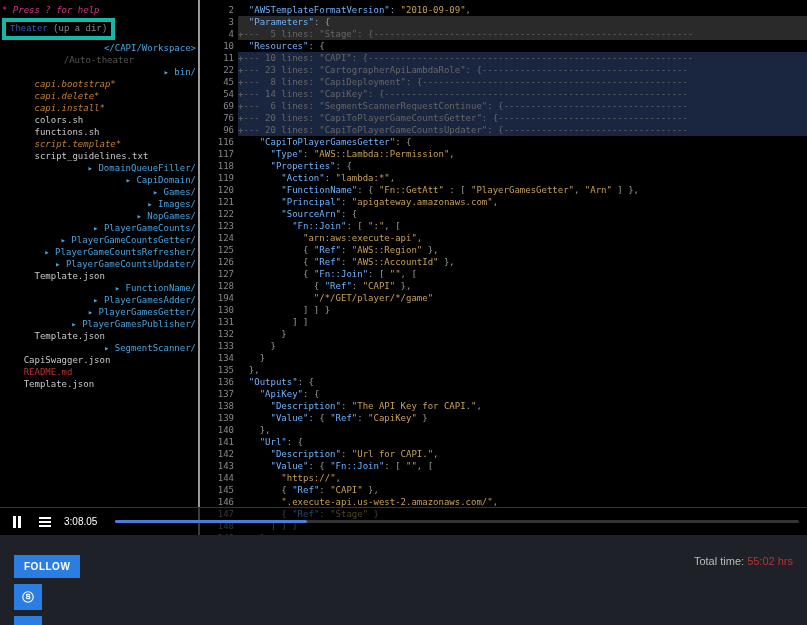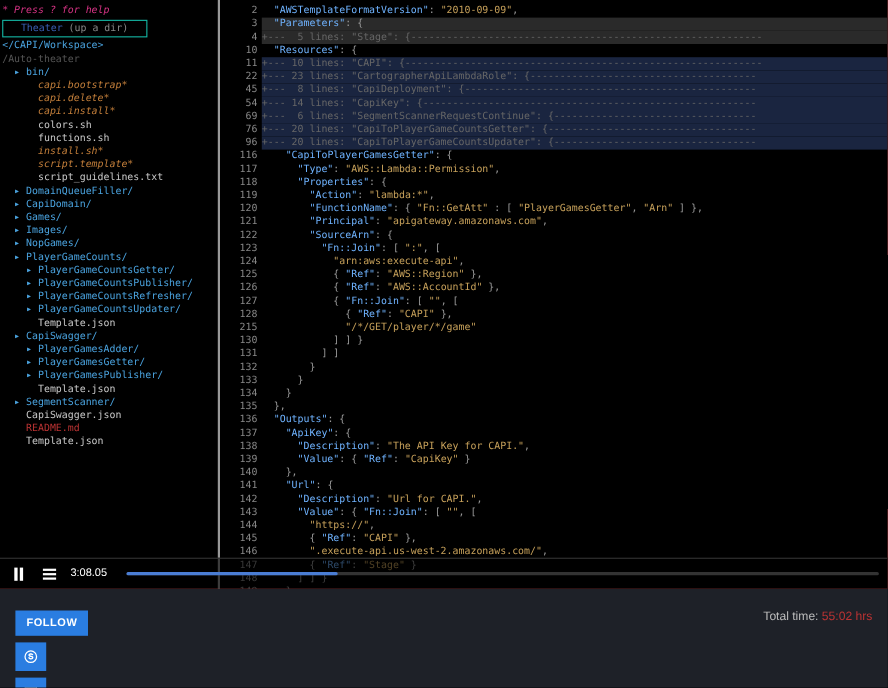--- a/index.html
+++ b/index.html
@@ -1,26 +1,26 @@
 <!DOCTYPE html>
 <html><head>
 <meta charset="utf-8">
 <style>
   * { margin:0; padding:0; box-sizing:border-box; }
   body { font-family: monospace; background:#1e2128; color:#ccc; font-size:10px; width:807px; height:625px; overflow:hidden; }
-  .player { width:100%; height:535px; background:#ef4444; position:relative; display:flex; }
+  .player { width:100%; height:535px; background:#0c4a6e; position:relative; display:flex; }
   .sidebar { width:200px; background:#000; color:#999; padding:4px 2px; font-size:9px; line-height:12px; overflow:hidden; border-right:2px solid #999;}
   .help { color:#d63384; font-style:italic; }
-  .path-input { border:1px solid #14b8a6; color:#3a5fb3; padding:1px 16px; display:inline-block; margin:2px 0; }
+  .path-input { border:4px solid #14b8a6; color:#3a5fb3; padding:1px 4px; display:inline-block; margin:2px 0;font-family:Liberation Mono, monospace; }
   .tree-line { white-space:pre; }
-  .tree-line.dir { color:#4aa3df; }
+  .tree-line.dir { color:#4aa3df;text-align:right; }
   .tree-line.orange { color:#c27e3a;font-style:italic; }
   .tree-line.white { color:#c8c8c8; }
   .tree-line.red { color:#b33; }
-  .tree-line.gray { color:#555; }
+  .tree-line.gray { color:#555;text-align:center; }
   .code { flex:1; background:#000; position:relative; overflow:hidden; }
   .gutter { position:absolute; left:0; top:0; width:34px; text-align:right; color:#888; font-size:9px; line-height:12px; padding-top:4px;}
   .lines { margin-left:38px; font-size:9px; line-height:12px; padding-top:4px; white-space:pre; }
   .hl { background:#2a2a2a; display:block; }
   .hl-blue { background:#1a2540; display:block; }
   .key { color:#6fb3ff; }
   .str { color:#c6a05a; }
   .pun { color:#999; }
   .controls { position:absolute; bottom:0; left:0; right:0; height:28px; background:rgba(0,0,0,0.6); display:flex; align-items:center; padding:0 8px; gap:10px; border-top:1px solid #333;}
   .ctrl-btn { width:18px; height:18px; display:flex; align-items:center; justify-content:center; color:#fff; font-size:12px; }
@@ -53,35 +53,33 @@
     </div>
     <div class="tree-line dir">&lt;/CAPI/Workspace&gt;</div>
     <div class="tree-line gray">/Auto-theater</div>
     <div id="tree-container">
         <div class="tree-line dir">  ▸ bin/</div>
         <div class="tree-line orange">      capi.bootstrap*</div>
         <div class="tree-line orange">      capi.delete*</div>
         <div class="tree-line orange">      capi.install*</div>
         <div class="tree-line white">      colors.sh</div>
         <div class="tree-line white">      functions.sh</div>
-        <div class="tree-line orange">      install.sh*</div>
         <div class="tree-line orange">      script.template*</div>
         <div class="tree-line white">      script_guidelines.txt</div>
         <div class="tree-line dir">  ▸ DomainQueueFiller/</div>
         <div class="tree-line dir">  ▸ CapiDomain/</div>
         <div class="tree-line dir">  ▸ Games/</div>
         <div class="tree-line dir">  ▸ Images/</div>
         <div class="tree-line dir">  ▸ NopGames/</div>
         <div class="tree-line dir">  ▸ PlayerGameCounts/</div>
         <div class="tree-line dir">    ▸ PlayerGameCountsGetter/</div>
-        <div class="tree-line dir">    ▸ PlayerGameCountsPublisher/</div>
         <div class="tree-line dir">    ▸ PlayerGameCountsRefresher/</div>
         <div class="tree-line dir">    ▸ PlayerGameCountsUpdater/</div>
         <div class="tree-line white">      Template.json</div>
-        <div class="tree-line dir">  ▸ CapiSwagger/</div>
+        <div class="tree-line dir">  ▸ FunctionName/</div>
         <div class="tree-line dir">    ▸ PlayerGamesAdder/</div>
         <div class="tree-line dir">    ▸ PlayerGamesGetter/</div>
         <div class="tree-line dir">    ▸ PlayerGamesPublisher/</div>
         <div class="tree-line white">      Template.json</div>
         <div class="tree-line dir">  ▸ SegmentScanner/</div>
         <div class="tree-line white">    CapiSwagger.json</div>
         <div class="tree-line red">    README.md</div>
         <div class="tree-line white">    Template.json</div>
       </div>
   </div>
@@ -105,21 +103,21 @@
         <span class="ln">119</span>
         <span class="ln">120</span>
         <span class="ln">121</span>
         <span class="ln">122</span>
         <span class="ln">123</span>
         <span class="ln">124</span>
         <span class="ln">125</span>
         <span class="ln">126</span>
         <span class="ln">127</span>
         <span class="ln">128</span>
-        <span class="ln">215</span>
+        <span class="ln">194</span>
         <span class="ln">130</span>
         <span class="ln">131</span>
         <span class="ln">132</span>
         <span class="ln">133</span>
         <span class="ln">134</span>
         <span class="ln">135</span>
         <span class="ln">136</span>
         <span class="ln">137</span>
         <span class="ln">138</span>
         <span class="ln">139</span>

